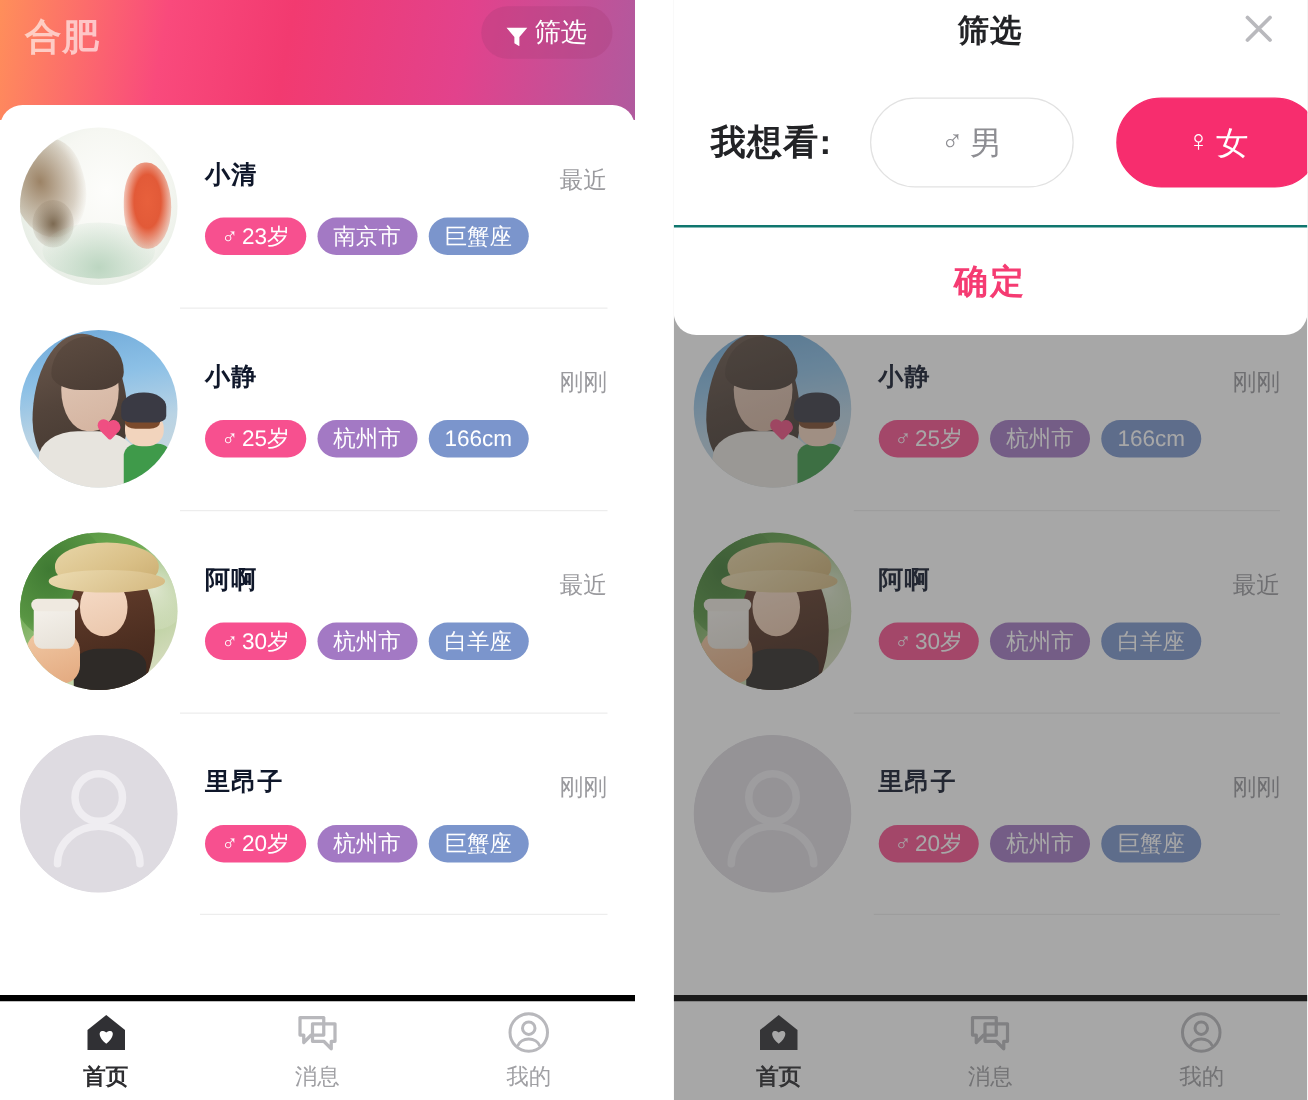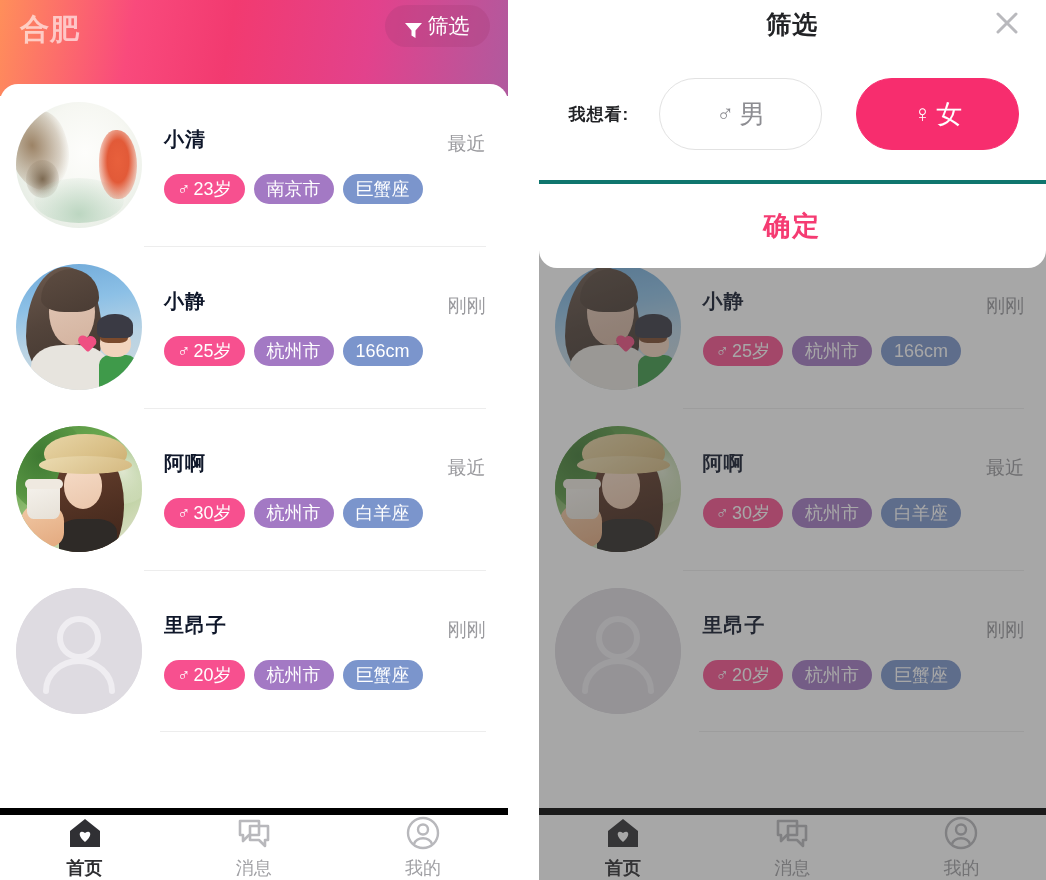--- a/index.html
+++ b/index.html
@@ -150,22 +150,22 @@
   .av3 .hand { position: absolute; left: 4%; bottom: 4%; width: 34%; height: 34%;
     background: linear-gradient(160deg, #f1c9a5 0%, #e3a97f 100%); border-radius: 40% 40% 34% 34%; }
   .av3 .top3 { position: absolute; left: 34%; bottom: -4%; width: 46%; height: 30%;
     background: #2e2a27; border-radius: 34% 34% 0 0; }
 
   .av4 { background: #dedbe1; }
   .av4 svg { width: 100%; height: 100%; display: block; }
 
   
   .tabbar {
-    position: absolute; left: 0; right: 0; bottom: 0; height: 72px;
-    background: #ffffff; border-top: 7px solid #000000;
+    position: absolute; left: 0; right: 0; bottom: 0; height: 84px;
+    background: #ffffff; border-top: 5px solid #000000;
     display: flex; align-items: center; z-index: 3;
   }
   .tab { flex: 1; display: flex; flex-direction: column; align-items: center; gap: 6px; cursor: pointer; }
   .tab-ico { width: 34px; height: 34px; display: block; }
   .tab-label { font-size: 18px; color: #a0a0a4; }
   .tab.active .tab-label { color: #2d2d30; font-weight: 700; }
 
   
   .dim {
     position: absolute; left: 0; right: 0; top: 0; bottom: 0;
@@ -179,31 +179,31 @@
   .modal-head { position: relative; height: 56px; }
   .modal-title {
     position: absolute; left: 0; right: 0; top: 8px; text-align: center;
     font-size: 25px; font-weight: 700; color: #222326; letter-spacing: 1px;
   }
   .modal-close {
     position: absolute; right: 22px; top: 6px; width: 34px; height: 34px;
     cursor: pointer;
   }
   .modal-body { padding: 22px 30px 30px 30px; display: flex; align-items: center; }
-  .want-label { font-size: 17px; font-weight: 700; color: #222326; letter-spacing: 1px; white-space: nowrap; }
+  .want-label { font-size: 28px; font-weight: 700; color: #222326; letter-spacing: 1px; white-space: nowrap; }
   .gender-opts { display: flex; gap: 34px; margin-left: 30px; }
   .gopt {
     width: 163px; height: 72px; border-radius: 36px;
     display: flex; align-items: center; justify-content: center; gap: 5px;
     font-size: 26px; cursor: pointer;
   }
   .gopt-off { background: #ffffff; border: 1px solid #e2e2e2; color: #8d8d92; }
   .gopt-on { background: #f72d6e; color: #ffffff; border: 1px solid #f72d6e; }
   .modal-foot {
-    border-top: 4px solid #0f766e; height: 88px;
+    border-top: 2px solid #0f766e; height: 88px;
     display: flex; align-items: center; justify-content: center;
   }
   .confirm-btn {
     font-size: 27px; font-weight: 700; color: #f53b72; letter-spacing: 2px; cursor: pointer;
   }
 </style>
 </head>
 <body>
 
 <div class="screens">

